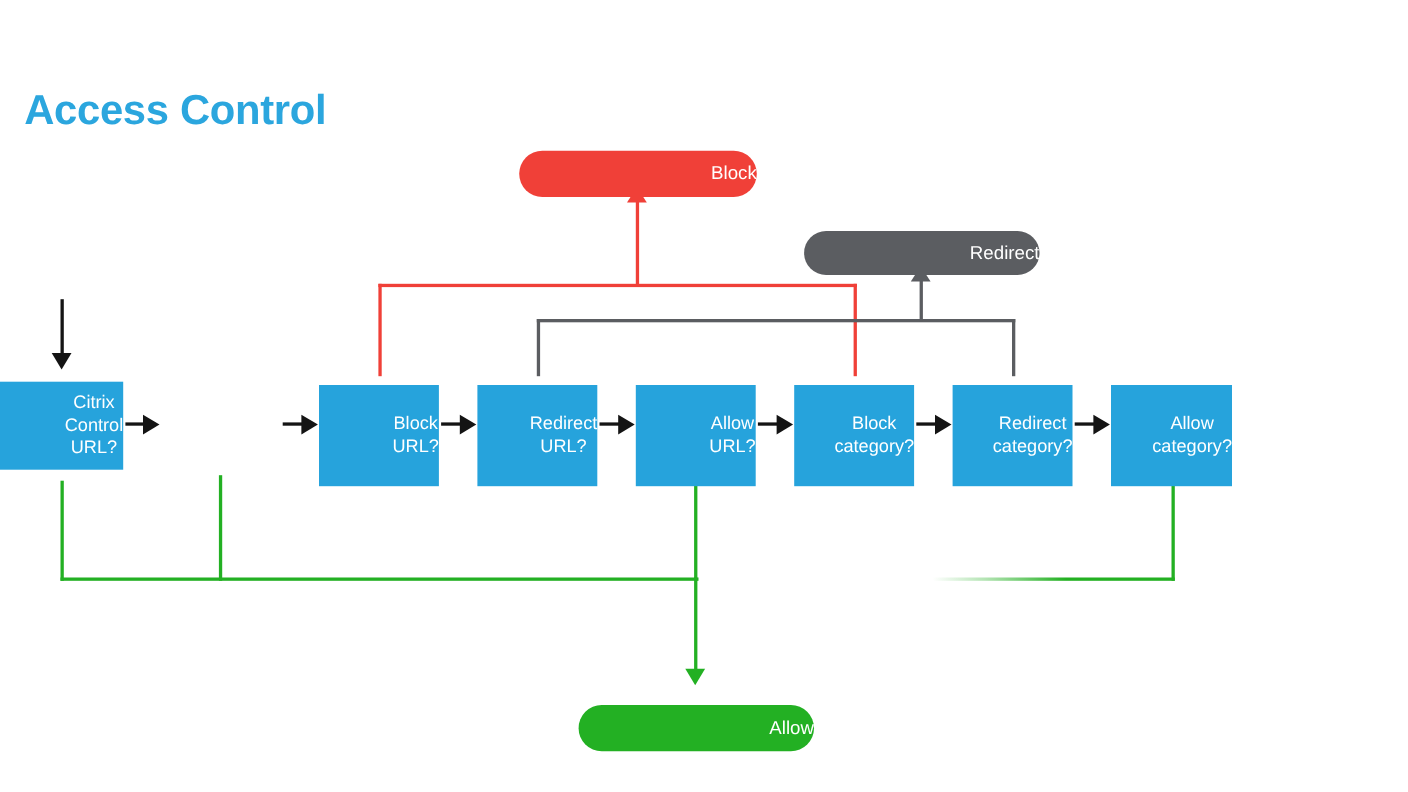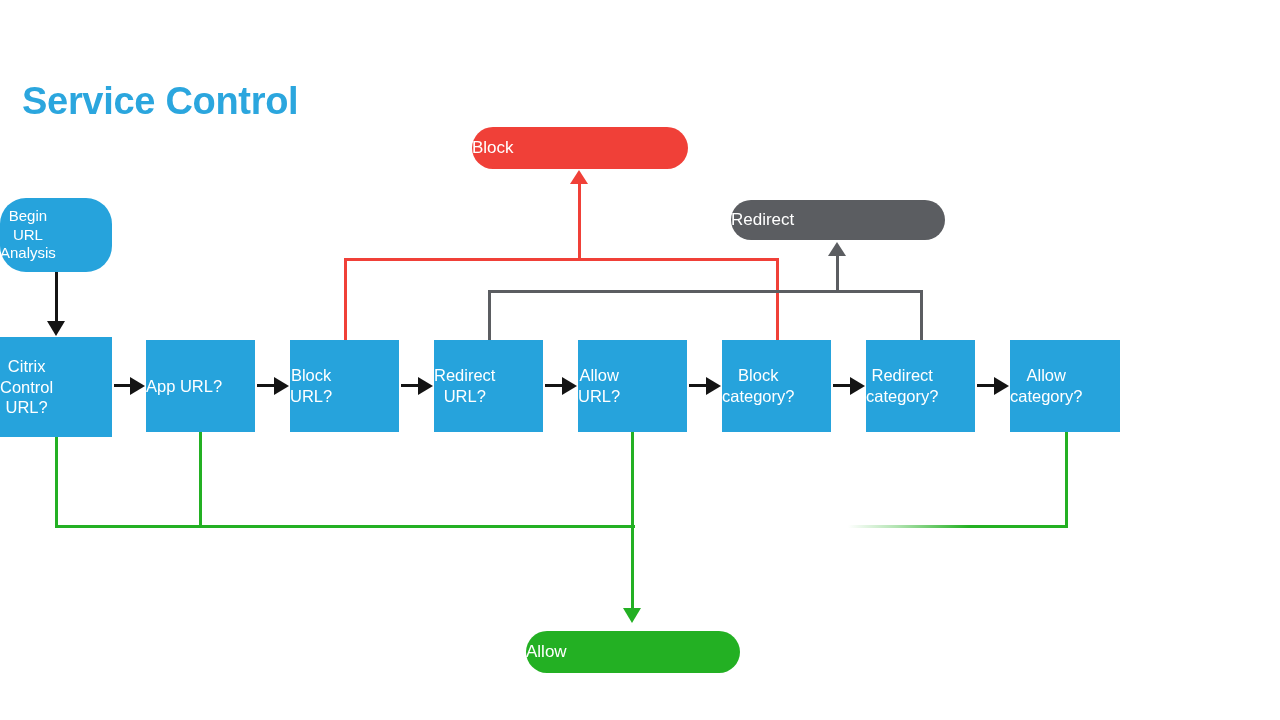--- a/index.html
+++ b/index.html
@@ -40,25 +40,26 @@
     line-height: 1;
     white-space: nowrap;
   }
 
   
   .node {
     position: absolute;
     box-sizing: border-box;
     display: flex;
     align-items: center;
-    justify-content: flex-start;
+    justify-content: flex-end;
     text-align: center;
     color: #ffffff;
     line-height: 1.25;
     z-index: 5;
+    margin-top: 10px;
   }
   .node.process {
     background: #26A3DC;
     font-size: 16.5px;
   }
   .node.start {
     background: #26A3DC;
     border-radius: 26px;
     font-size: 15px;
   }
@@ -110,58 +111,46 @@
   .arrow.up.a-gray   { border-bottom: 14px solid #5B5D61; }
   .arrow.down.a-black{ border-top: 15px solid #141414; }
   .arrow.down.a-green{ border-top: 15px solid #23B023; }
   .arrow.right.a-black { border-left: 15px solid #141414; }
 </style>
 </head>
 <body>
 
 <div id="slide">
 
-  <div id="title">Service Control</div>
-
-  <div class="node start" style="left:0px; top:198px; width:112px; height:74px;">
-    <div>
-      <div>Begin</div>
-      <div>URL</div>
-      <div>Analysis</div>
-    </div>
-  </div>
+  <div id="title">Access Control</div>
+
 
   <div class="seg v c-black" style="left:55px; top:272px; height:52px;"></div>
   <div class="arrow down a-black" style="left:47px; top:321px;"></div>
 
   <div class="node terminal block-pill" style="left:472px; top:127px; width:216px; height:42px;">
     <span>Block</span>
   </div>
 
   <div class="node terminal redirect-pill" style="left:731px; top:200px; width:214px; height:40px;">
     <span>Redirect</span>
   </div>
 
   <div class="node terminal allow-pill" style="left:526px; top:631px; width:214px; height:42px;">
     <span>Allow</span>
   </div>
 
-  <div class="node process" style="left:0px; top:337px; width:112px; height:100px;">
+  <div class="node process" style="left:0px; top:337px; width:112px; height:80px;">
     <div>
       <div>Citrix</div>
       <div>Control</div>
       <div>URL?</div>
     </div>
   </div>
 
-  <div class="node process" style="left:146px; top:340px; width:109px; height:92px;">
-    <div>
-      <div>App URL?</div>
-    </div>
-  </div>
 
   <div class="node process" style="left:290px; top:340px; width:109px; height:92px;">
     <div>
       <div>Block</div>
       <div>URL?</div>
     </div>
   </div>
 
   <div class="node process" style="left:434px; top:340px; width:109px; height:92px;">
     <div>

